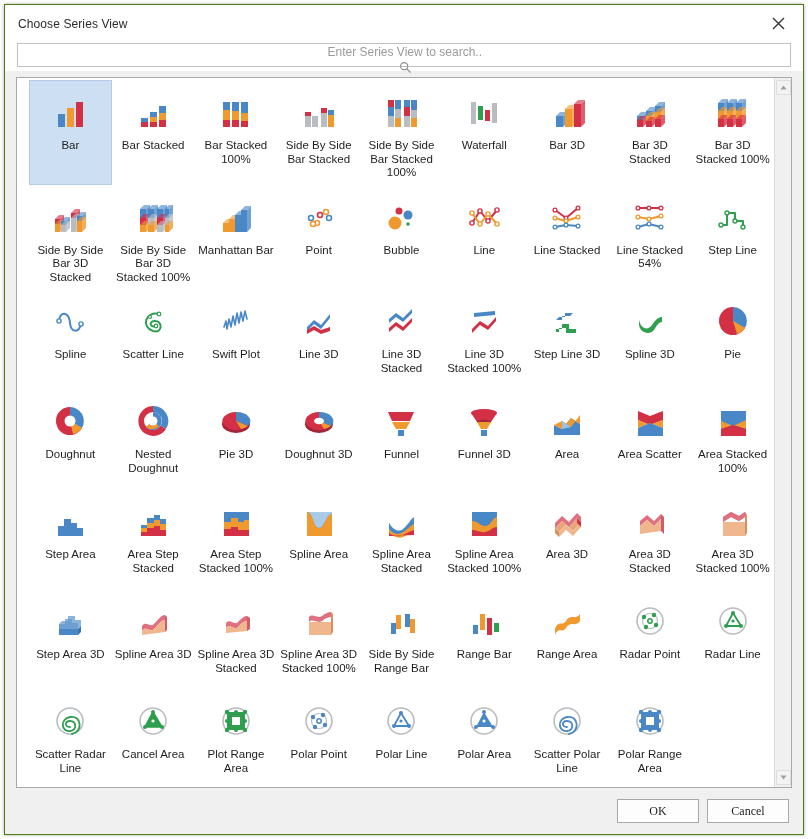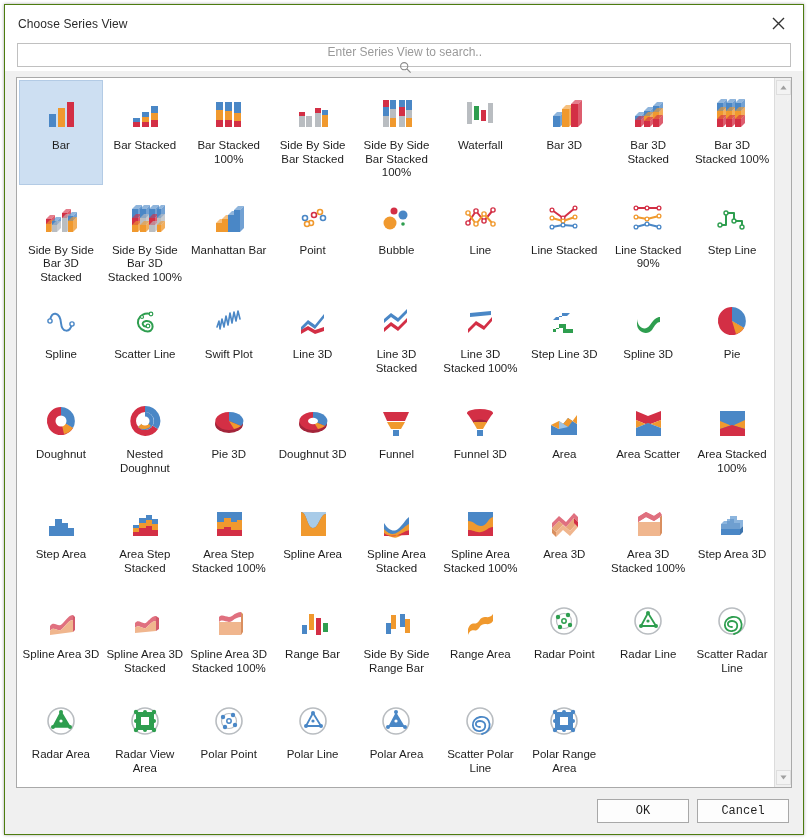--- a/index.html
+++ b/index.html
@@ -76,21 +76,21 @@
     margin: 6px 11px 0 11px;
     border: 1px solid #a9a9a9;
     background: #ffffff;
     display: flex;
     overflow: hidden;
     position: relative;
   }
   .grid-scroll {
     flex: 1 1 auto;
     overflow: hidden;
-    padding: 2px 0 0 2px;
+    padding: 2px 0 0 12px;
   }
   .grid {
     display: grid;
     grid-template-columns: repeat(9, 1fr);
     width: 100%;
   }
   .cell {
     display: flex;
     flex-direction: column;
     align-items: center;
@@ -140,25 +140,25 @@
   .footer {
     flex: 0 0 46px;
     background: #f0f0f0;
     display: flex;
     align-items: center;
     justify-content: flex-end;
     padding: 0 14px 0 0;
     gap: 8px;
   }
   .btn {
-    width: 92px; height: 24px;
+    width: 82px; height: 24px;
     background: #fdfdfd;
     border: 1px solid #a8a8a8;
     font-size: 12px;
-    font-family: Liberation Mono, monospace;
+    font-family: Liberation Serif, serif;
     color: #1e1e1e;
     cursor: pointer;
   }
 </style>
 </head>
 <body>
 
 <div class="dialog">
 
   <div class="titlebar">
@@ -516,21 +516,21 @@
                 <circle cx="19" cy="11" r="1.9" fill="#fff" stroke="#d32f45" stroke-width="1.3"></circle>
                 <circle cx="31" cy="11" r="1.9" fill="#fff" stroke="#d32f45" stroke-width="1.3"></circle>
                 <circle cx="8" cy="20" r="1.9" fill="#fff" stroke="#f0992e" stroke-width="1.3"></circle>
                 <circle cx="19" cy="22" r="1.9" fill="#fff" stroke="#f0992e" stroke-width="1.3"></circle>
                 <circle cx="31" cy="19" r="1.9" fill="#fff" stroke="#f0992e" stroke-width="1.3"></circle>
                 <circle cx="8" cy="30" r="1.9" fill="#fff" stroke="#4a87c6" stroke-width="1.3"></circle>
                 <circle cx="19" cy="27" r="1.9" fill="#fff" stroke="#4a87c6" stroke-width="1.3"></circle>
                 <circle cx="31" cy="30" r="1.9" fill="#fff" stroke="#4a87c6" stroke-width="1.3"></circle>
               </svg>
             </div>
-            <div class="label">Line Stacked 90%</div>
+            <div class="label">Line Stacked 54%</div>
           </div>
           <div class="cell">
             <div class="art">
               <svg width="40" height="40" viewBox="0 0 40 40">
                 <path d="M8 28 L14 28 L14 16 L22 16 L22 24 L30 24 L30 30" fill="none" stroke="#2e9e4f" stroke-width="2" stroke-linecap="round" stroke-linejoin="round"></path>
                 <circle cx="8" cy="28" r="2" fill="#fff" stroke="#2e9e4f" stroke-width="1.4"></circle>
                 <circle cx="14" cy="16" r="2" fill="#fff" stroke="#2e9e4f" stroke-width="1.4"></circle>
                 <circle cx="22" cy="24" r="2" fill="#fff" stroke="#2e9e4f" stroke-width="1.4"></circle>
                 <circle cx="30" cy="30" r="2" fill="#fff" stroke="#2e9e4f" stroke-width="1.4"></circle>
               </svg>
@@ -786,20 +786,30 @@
                 <path d="M12 31 L19 24 L26 30 L34 21 L34 26 L26 35 L19 29 L12 36 Z" fill="#f0b68e"></path>
                 <path d="M30 17 L34 21 L34 26 L30 22 Z" fill="#d32f45"></path>
                 <path d="M8 22 L15 15 L22 21 L30 12 L34 16 L34 21 L30 17 L22 26 L15 20 L8 27 Z" fill="#e0707f"></path>
               </svg>
             </div>
             <div class="label">Area 3D</div>
           </div>
           <div class="cell">
             <div class="art">
               <svg width="40" height="40" viewBox="0 0 40 40">
+                <path d="M10 20 L17 14 L24 20 L31 13 L31 18 L24 25 L17 19 L10 25 Z" fill="#e0707f"></path>
+                <path d="M10 25 L17 19 L24 25 L31 18 L31 30 L10 33 Z" fill="#f0b68e"></path>
+                <path d="M31 13 L34 16 L34 33 L31 30 Z" fill="#d35a6b"></path>
+              </svg>
+            </div>
+            <div class="label">Area 3D Stacked</div>
+          </div>
+          <div class="cell">
+            <div class="art">
+              <svg width="40" height="40" viewBox="0 0 40 40">
                 <path d="M10 16 L18 11 L26 15 L32 11 L32 16 L26 20 L18 16 L10 21 Z" fill="#e0707f"></path>
                 <rect x="10" y="21" width="22" height="14" fill="#f0b68e"></rect>
                 <path d="M32 16 L34 14 L34 32 L32 35 Z" fill="#d98f5f"></path>
                 <path d="M10 16 L18 11 L26 15 L32 11 L34 14 L32 16 L26 20 L18 16 L10 21 Z" fill="#e0707f"></path>
               </svg>
             </div>
             <div class="label">Area 3D Stacked 100%</div>
           </div>
           <div class="cell">
             <div class="art">
@@ -838,38 +848,38 @@
                 <path d="M10 16 C14 12, 18 18, 23 15 C27 12, 29 11, 32 11 L32 16 C29 16, 27 17, 23 20 C18 23, 14 17, 10 21 Z" fill="#e0707f"></path>
                 <rect x="10" y="21" width="22" height="13" fill="#f0b68e"></rect>
                 <path d="M32 11 L34 13 L34 31 L32 34 Z" fill="#d98f5f"></path>
               </svg>
             </div>
             <div class="label">Spline Area 3D Stacked 100%</div>
           </div>
           <div class="cell">
             <div class="art">
               <svg width="40" height="40" viewBox="0 0 40 40">
+                <rect x="10" y="22" width="5" height="11" fill="#4a87c6"></rect>
+                <rect x="15" y="14" width="5" height="14" fill="#f0992e"></rect>
+                <rect x="24" y="13" width="5" height="13" fill="#4a87c6"></rect>
+                <rect x="29" y="18" width="5" height="14" fill="#f0992e"></rect>
+              </svg>
+            </div>
+            <div class="label">Side By Side Range Bar</div>
+          </div>
+          <div class="cell">
+            <div class="art">
+              <svg width="40" height="40" viewBox="0 0 40 40">
                 <rect x="9" y="24" width="5" height="9" fill="#4a87c6"></rect>
                 <rect x="16" y="13" width="5" height="16" fill="#f0992e"></rect>
                 <rect x="23" y="17" width="5" height="17" fill="#d32f45"></rect>
                 <rect x="30" y="22" width="5" height="9" fill="#2e9e4f"></rect>
               </svg>
             </div>
             <div class="label">Range Bar</div>
-          </div>
-          <div class="cell">
-            <div class="art">
-              <svg width="40" height="40" viewBox="0 0 40 40">
-                <rect x="10" y="22" width="5" height="11" fill="#4a87c6"></rect>
-                <rect x="15" y="14" width="5" height="14" fill="#f0992e"></rect>
-                <rect x="24" y="13" width="5" height="13" fill="#4a87c6"></rect>
-                <rect x="29" y="18" width="5" height="14" fill="#f0992e"></rect>
-              </svg>
-            </div>
-            <div class="label">Side By Side Range Bar</div>
           </div>
           <div class="cell">
             <div class="art">
               <svg width="40" height="40" viewBox="0 0 40 40">
                 <path d="M8 28 C12 18, 15 26, 19 20 C24 12, 28 20, 33 13 L33 20 C28 27, 24 19, 19 27 C15 33, 12 25, 8 34 Z" fill="#f0992e"></path>
               </svg>
             </div>
             <div class="label">Range Area</div>
           </div>
           <div class="cell">
@@ -913,39 +923,39 @@
               <svg width="40" height="40" viewBox="0 0 40 40">
                 <circle cx="20" cy="20" r="13" fill="#fff" stroke="#b9bdc1" stroke-width="1.6"></circle>
                 <path d="M20 11 L29 26 L12 26 Z" fill="#2e9e4f"></path>
                 <path d="M20 11 L29 26 L12 26 Z" fill="none" stroke="#2e9e4f" stroke-width="1.6" stroke-linecap="round" stroke-linejoin="round"></path>
                 <circle cx="20" cy="11" r="2" fill="#2e9e4f"></circle>
                 <circle cx="29" cy="26" r="2" fill="#2e9e4f"></circle>
                 <circle cx="12" cy="26" r="2" fill="#2e9e4f"></circle>
                 <circle cx="20" cy="20" r="1.6" fill="#fff"></circle>
               </svg>
             </div>
-            <div class="label">Radar Area</div>
+            <div class="label">Cancel Area</div>
           </div>
           <div class="cell">
             <div class="art">
               <svg width="40" height="40" viewBox="0 0 40 40">
                 <circle cx="20" cy="20" r="13" fill="#fff" stroke="#b9bdc1" stroke-width="1.6"></circle>
                 <rect x="11" y="11" width="18" height="18" fill="#2e9e4f"></rect>
                 <rect x="16" y="16" width="8" height="8" fill="#fff"></rect>
                 <circle cx="11" cy="11" r="2.2" fill="#2e9e4f"></circle>
                 <circle cx="29" cy="11" r="2.2" fill="#2e9e4f"></circle>
                 <circle cx="11" cy="29" r="2.2" fill="#2e9e4f"></circle>
                 <circle cx="29" cy="29" r="2.2" fill="#2e9e4f"></circle>
                 <circle cx="20" cy="11" r="2" fill="#2e9e4f"></circle>
                 <circle cx="20" cy="29" r="2" fill="#2e9e4f"></circle>
                 <circle cx="11" cy="20" r="2" fill="#2e9e4f"></circle>
                 <circle cx="29" cy="20" r="2" fill="#2e9e4f"></circle>
               </svg>
             </div>
-            <div class="label">Radar View Area</div>
+            <div class="label">Plot Range Area</div>
           </div>
           <div class="cell">
             <div class="art">
               <svg width="40" height="40" viewBox="0 0 40 40">
                 <circle cx="20" cy="20" r="13" fill="#fff" stroke="#b9bdc1" stroke-width="1.6"></circle>
                 <circle cx="20" cy="20" r="7.5" fill="#fff" stroke="#b9bdc1" stroke-width="1.2"></circle>
                 <circle cx="20" cy="20" r="2.2" fill="#fff" stroke="#4a87c6" stroke-width="1.5"></circle>
                 <circle cx="14" cy="16" r="2.2" fill="#4a87c6"></circle>
                 <circle cx="24" cy="14" r="2.2" fill="#4a87c6"></circle>
                 <circle cx="26" cy="24" r="2.2" fill="#4a87c6"></circle>

